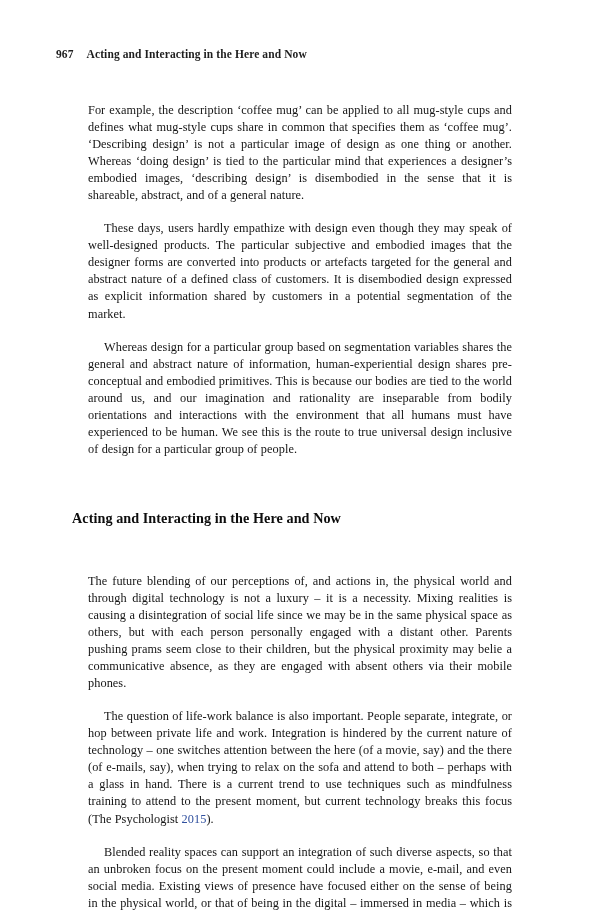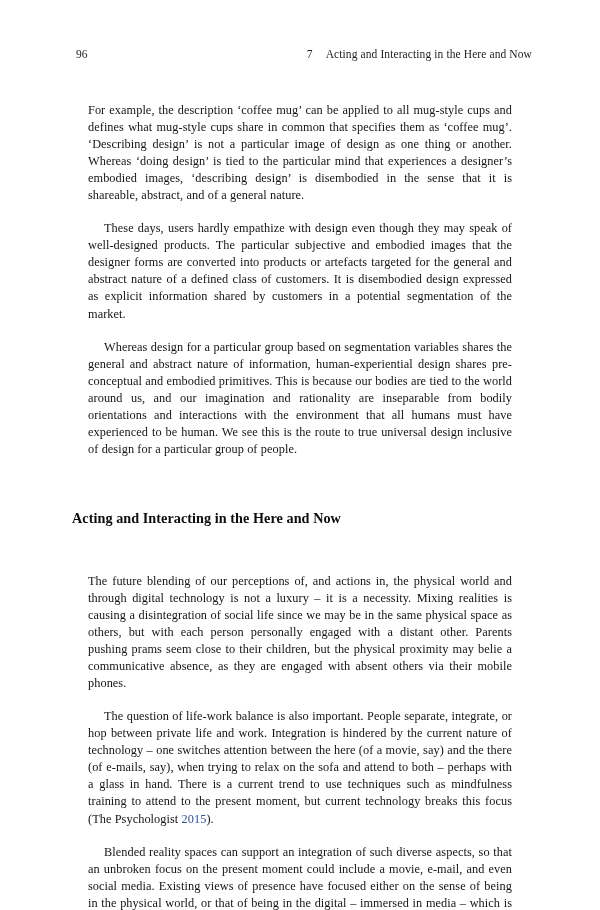--- a/index.html
+++ b/index.html
@@ -20,30 +20,30 @@
     width: 600px;
     height: 910px;
     box-sizing: border-box;
     background: #ffffff;
   }
 
   
   .running-head {
     position: absolute;
     top: 46px;
-    left: 76px;
+    left: 56px;
     width: 456px;
     height: 18px;
     display: flex;
     align-items: baseline;
-    justify-content: space-between;
     font-size: 11.5px;
     line-height: 16px;
     color: #1e1e1e;
     letter-spacing: 0.1px;
+    font-weight: bold;
   }
   .folio {
     font-size: 11.5px;
     font-variant-numeric: lining-nums;
   }
   .head-right {
     display: flex;
     align-items: baseline;
     white-space: nowrap;
   }

